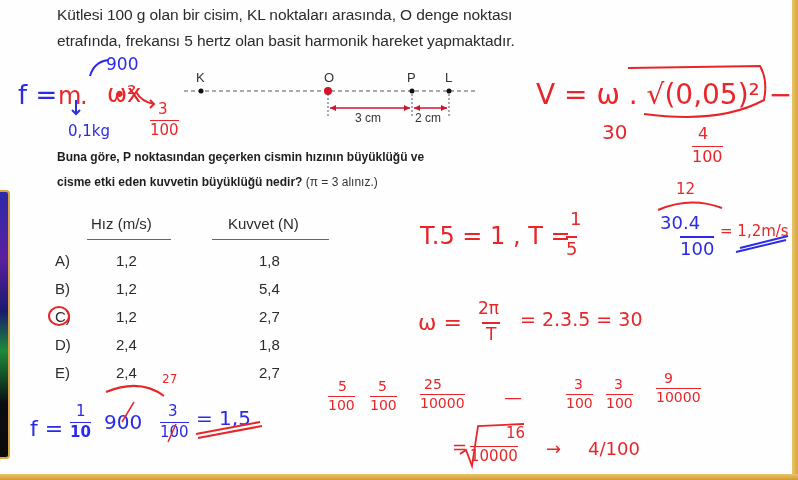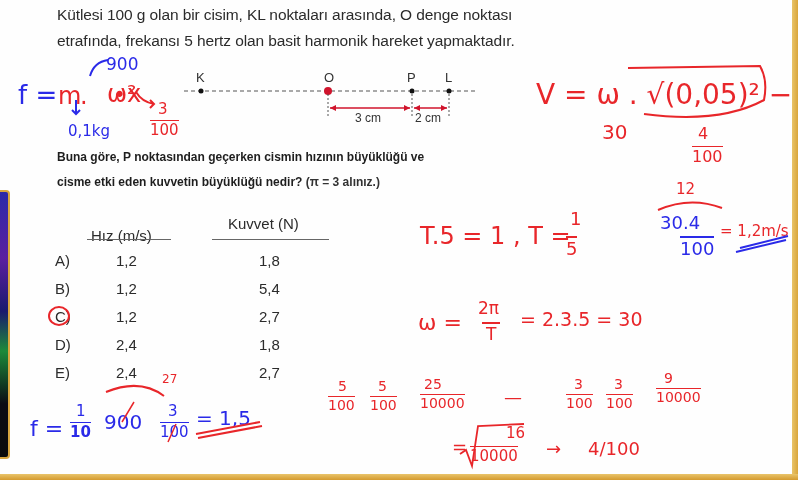--- a/index.html
+++ b/index.html
@@ -10,21 +10,21 @@
   }
   .frame-right { position:absolute; right:0; top:0; width:6px; height:480px; background:linear-gradient(90deg,#e9c46a,#d9a53a); }
   .frame-bottom { position:absolute; left:0; bottom:0; width:798px; height:6px; background:linear-gradient(180deg,#e9c46a,#d49a2e); }
   .side-thumb {
     position:absolute; left:0; top:190px; width:8px; height:265px;
     background:linear-gradient(180deg,#2c2aa8 0%,#5b1fa0 25%,#1a1a6e 45%,#1d8a3a 60%,#0b0b14 80%,#0b0b0b 100%);
     border:2px solid #d8a640; border-left:none; border-radius:0 4px 4px 0;
   }
   .q-text { position:absolute; left:57px; font-size:15.5px; color:#2b2b2b; white-space:nowrap; letter-spacing:-0.1px; }
   .q-bold { position:absolute; left:57px; font-size:12px; color:#1e1e1e; font-weight:bold; white-space:nowrap; }
-  .q-bold .hint { font-weight:bold; color:#333; }
+  .q-bold .hint { font-weight:normal; color:#333; }
   .diagram { position:absolute; left:180px; top:66px; width:300px; height:64px; }
   .pt-label { position:absolute; font-size:13px; color:#333; }
   .dist-label { position:absolute; font-size:12px; color:#333; }
   .table { position:absolute; left:55px; top:215px; font-size:15px; color:#2b2b2b; }
   .th { position:absolute; top:0; white-space:nowrap; }
   .th-line { position:absolute; top:24px; height:1px; background:#666; }
   .row { position:absolute; left:0; width:300px; height:24px; }
   .opt { position:absolute; left:0; }
   .v1 { position:absolute; left:61px; }
   .v2 { position:absolute; left:204px; }
@@ -67,21 +67,21 @@
   <span class="dist-label" style="left:235px;top:45px;">2 cm</span>
 </div>
 
 <div class="q-bold" style="top:150px;">Buna göre, P noktasından geçerken cismin hızının büyüklüğü ve</div>
 <div class="q-bold" style="top:175px;">
   <span>cisme etki eden kuvvetin büyüklüğü nedir?</span>
   <span class="hint">(π = 3 alınız.)</span>
 </div>
 
 <div class="table">
-  <span class="th" style="left:36px;margin-top:12px;">Hız (m/s)</span>
+  <span class="th" style="left:36px;">Hız (m/s)</span>
   <div class="th-line" style="left:32px;width:84px;"></div>
   <span class="th" style="left:173px;">Kuvvet (N)</span>
   <div class="th-line" style="left:157px;width:117px;"></div>
 
   <div class="row" style="top:37px;">
     <span class="opt">A)</span>
     <span class="v1">1,2</span>
     <span class="v2">1,8</span>
   </div>
   <div class="row" style="top:65px;">

